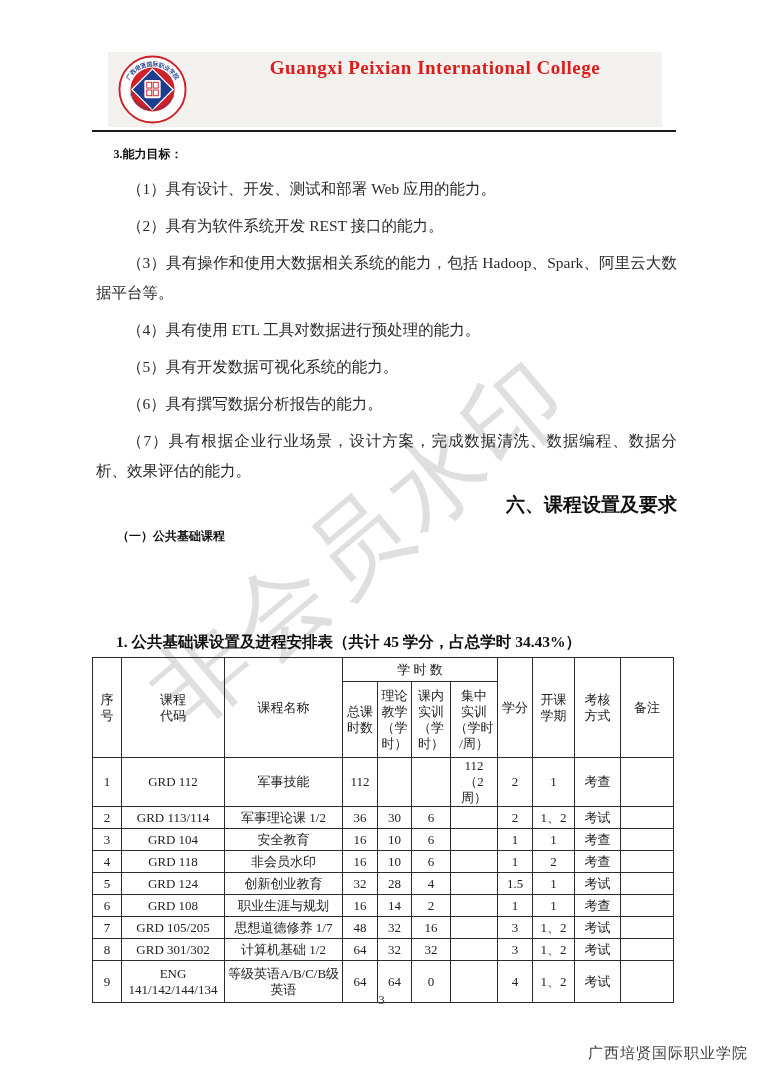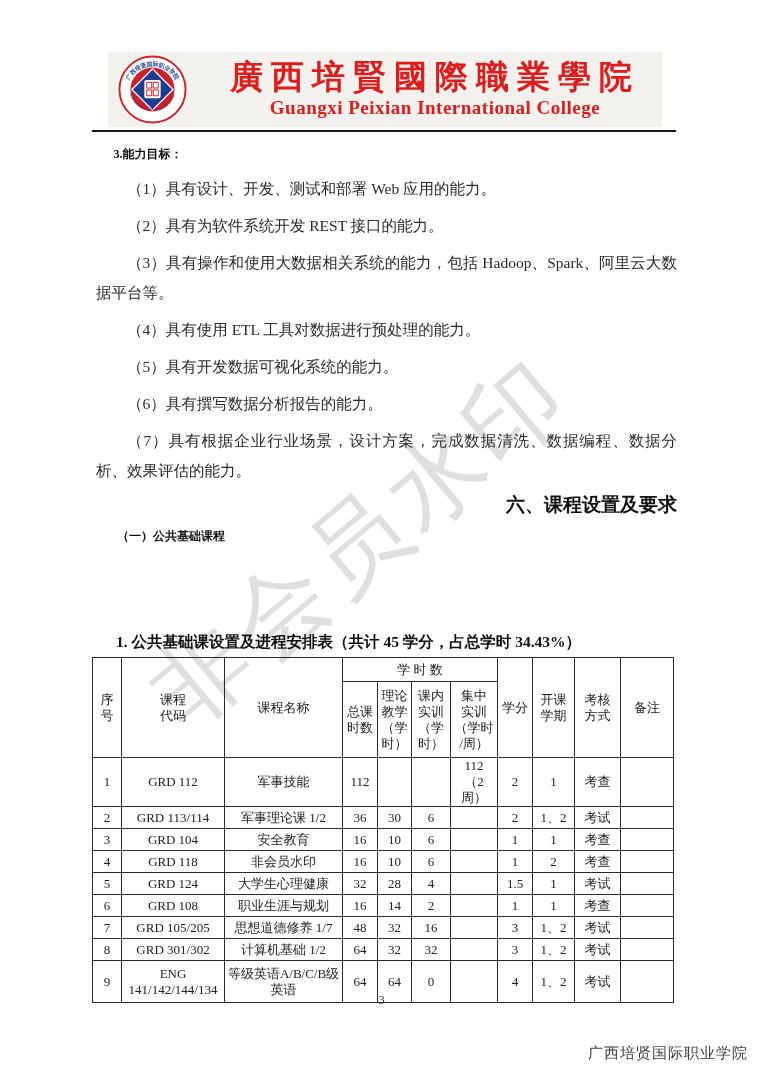--- a/index.html
+++ b/index.html
@@ -84,21 +84,20 @@
       <path id="arcTop" d="M 8.5 39 A 27.5 27.5 0 1 1 63.5 39" fill="none"></path>
       <path id="arcBot" d="M 12 41 A 25.5 25.5 0 0 0 60 41" fill="none"></path>
       <text font-size="6" fill="#1d3e8f" font-weight="bold">
         <textPath href="#arcTop" startOffset="50%" text-anchor="middle">广西培贤国际职业学院</textPath>
       </text>
       <text font-size="3.6" fill="#1d3e8f">
         <textPath href="#arcBot" startOffset="50%" text-anchor="middle">GUANGXI PEIXIAN INTERNATIONAL COLLEGE</textPath>
       </text>
     </svg>
     <div class="titles">
-      <div class="title-cn">廣西培賢國際職業學院</div>
       <div class="title-en">Guangxi Peixian International College</div>
     </div>
   </div>
 
   <div class="divider"></div>
 
   <div class="text-block">
     <p class="h16 ti15">3.能力目标：</p>
     <p class="item">（1）具有设计、开发、测试和部署 Web 应用的能力。</p>
     <p class="item">（2）具有为软件系统开发 REST 接口的能力。</p>
@@ -209,21 +208,21 @@
             <td>6</td>
             <td></td>
             <td>1</td>
             <td>2</td>
             <td>考查</td>
             <td></td>
         </tr>
         <tr class="std">
           <td>5</td>
             <td>GRD 124</td>
-            <td>大学生心理健康</td>
+            <td>创新创业教育</td>
             <td>32</td>
             <td>28</td>
             <td>4</td>
             <td></td>
             <td>1.5</td>
             <td>1</td>
             <td>考试</td>
             <td></td>
         </tr>
         <tr class="std">

